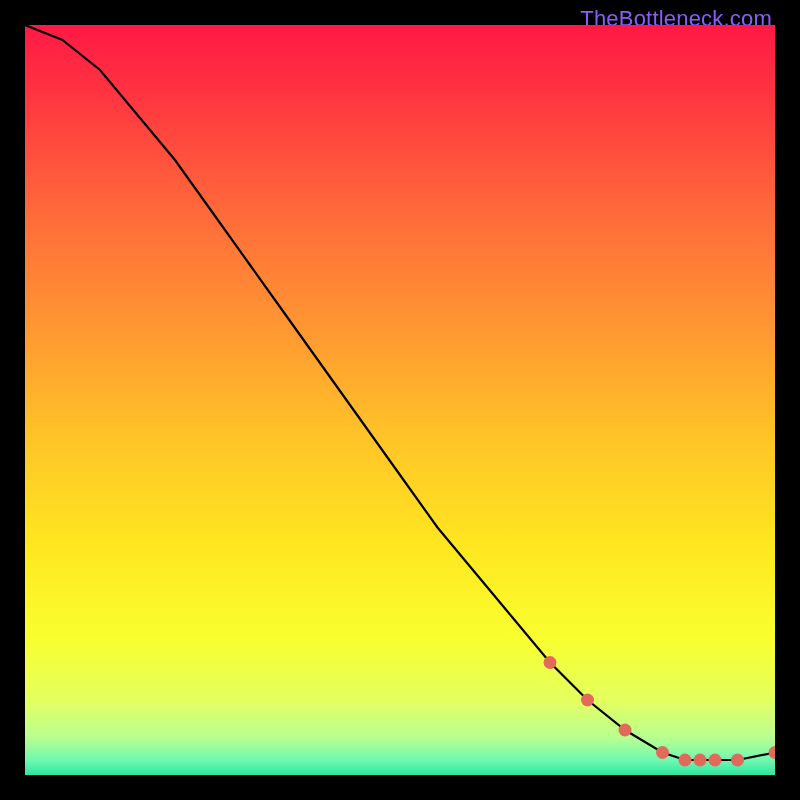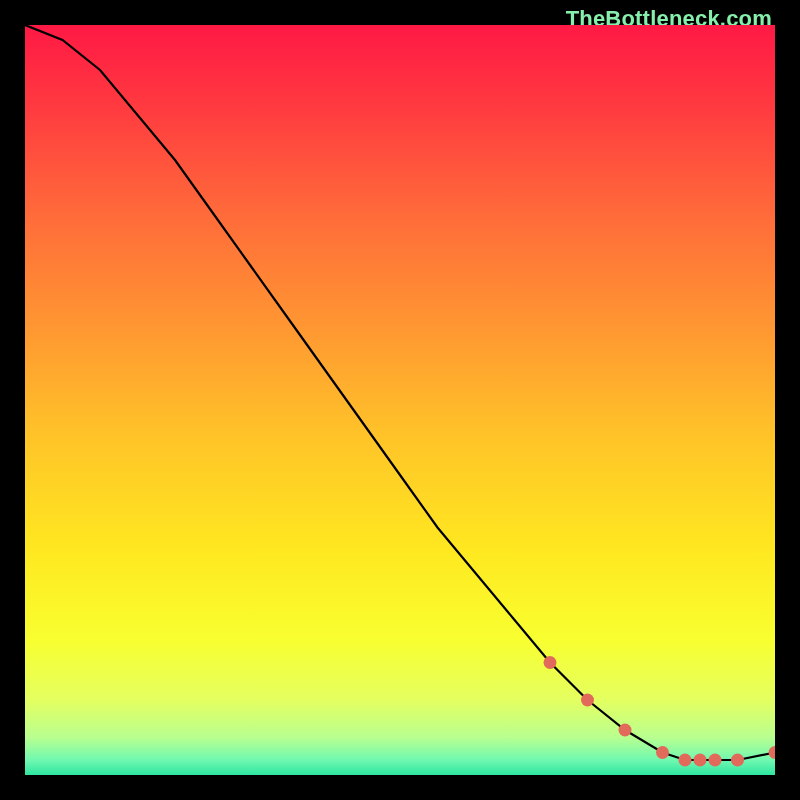--- a/index.html
+++ b/index.html
@@ -37,22 +37,22 @@
     left: 0;
     top: 0;
     width: 750px;
     height: 750px;
   }
   .watermark {
     position: absolute;
     right: 28px;
     top: 6px;
     font-size: 22px;
-    font-weight: 700;
-    color: #86efac;
+    font-weight: 400;
+    color: #8b5cf6;
     letter-spacing: 0.2px;
   }
 </style>
 </head>
 <body>
 
 <div class="outer">
 
   <div class="watermark">TheBottleneck.com</div>
 

